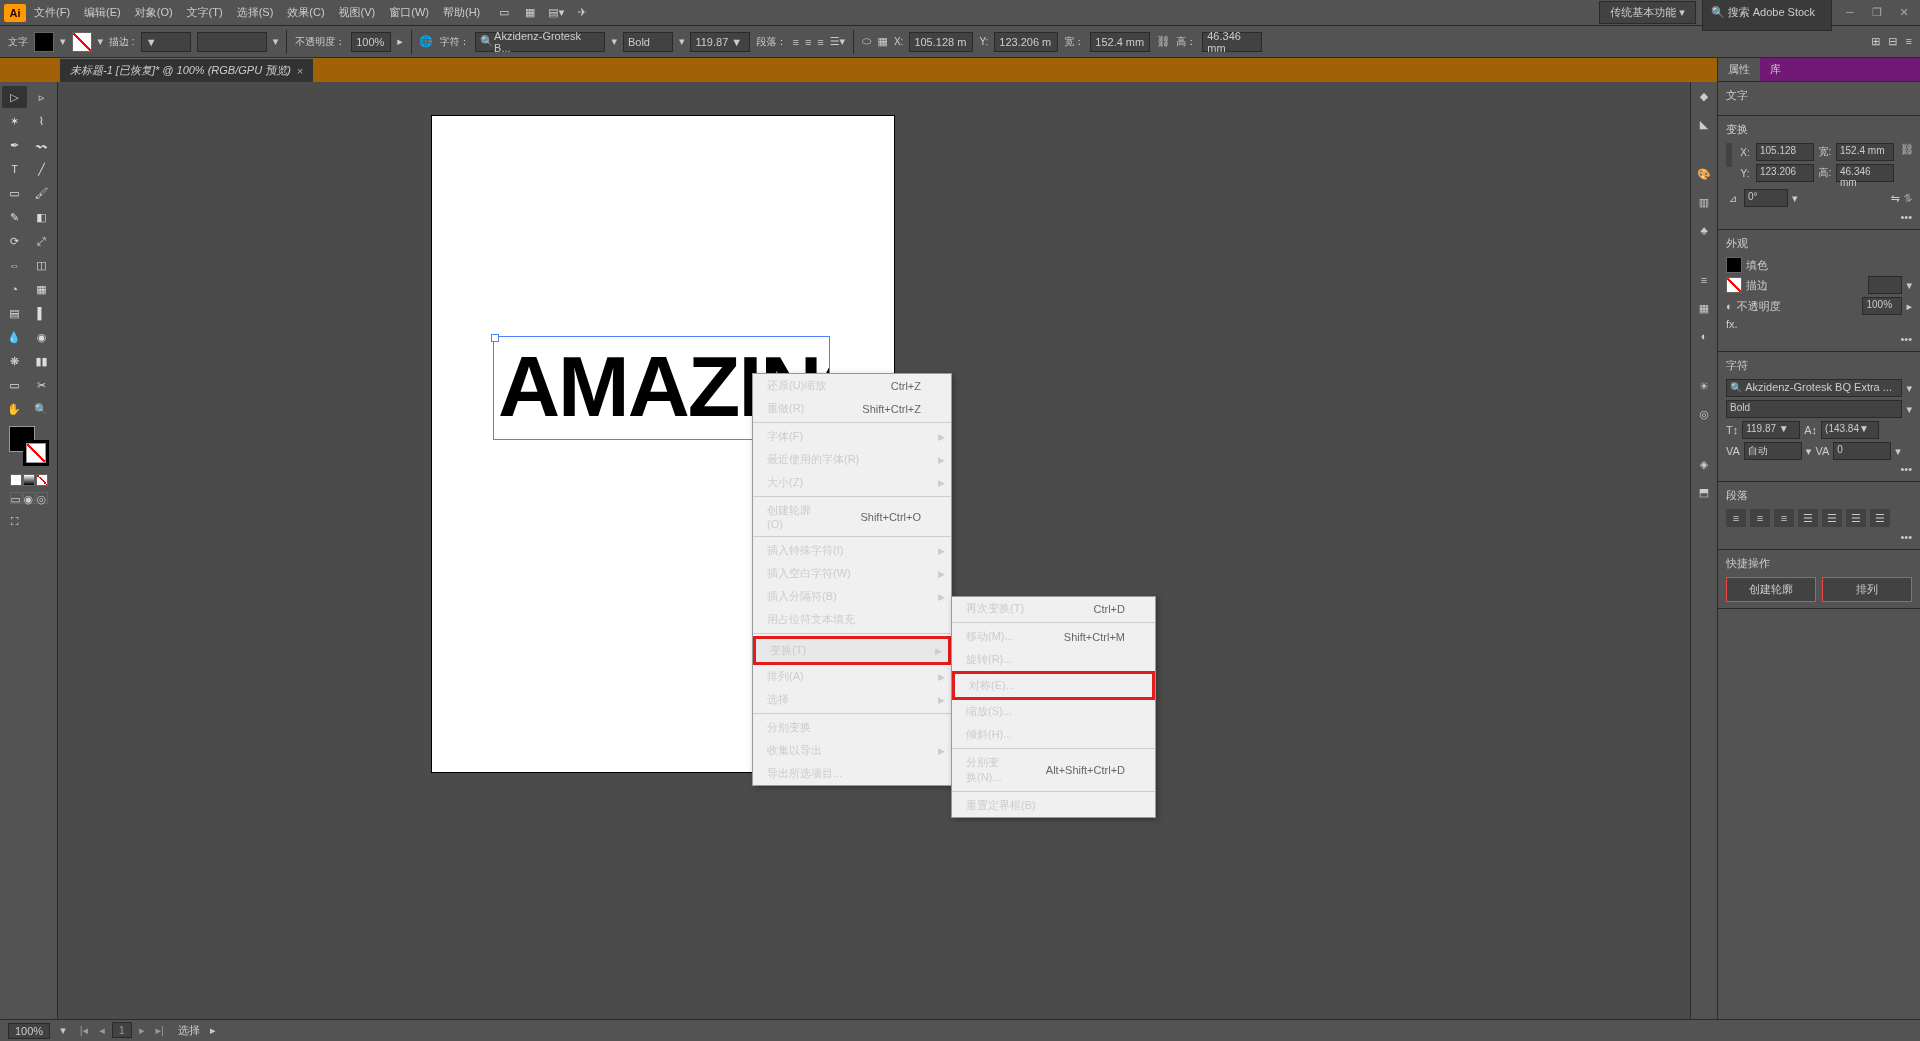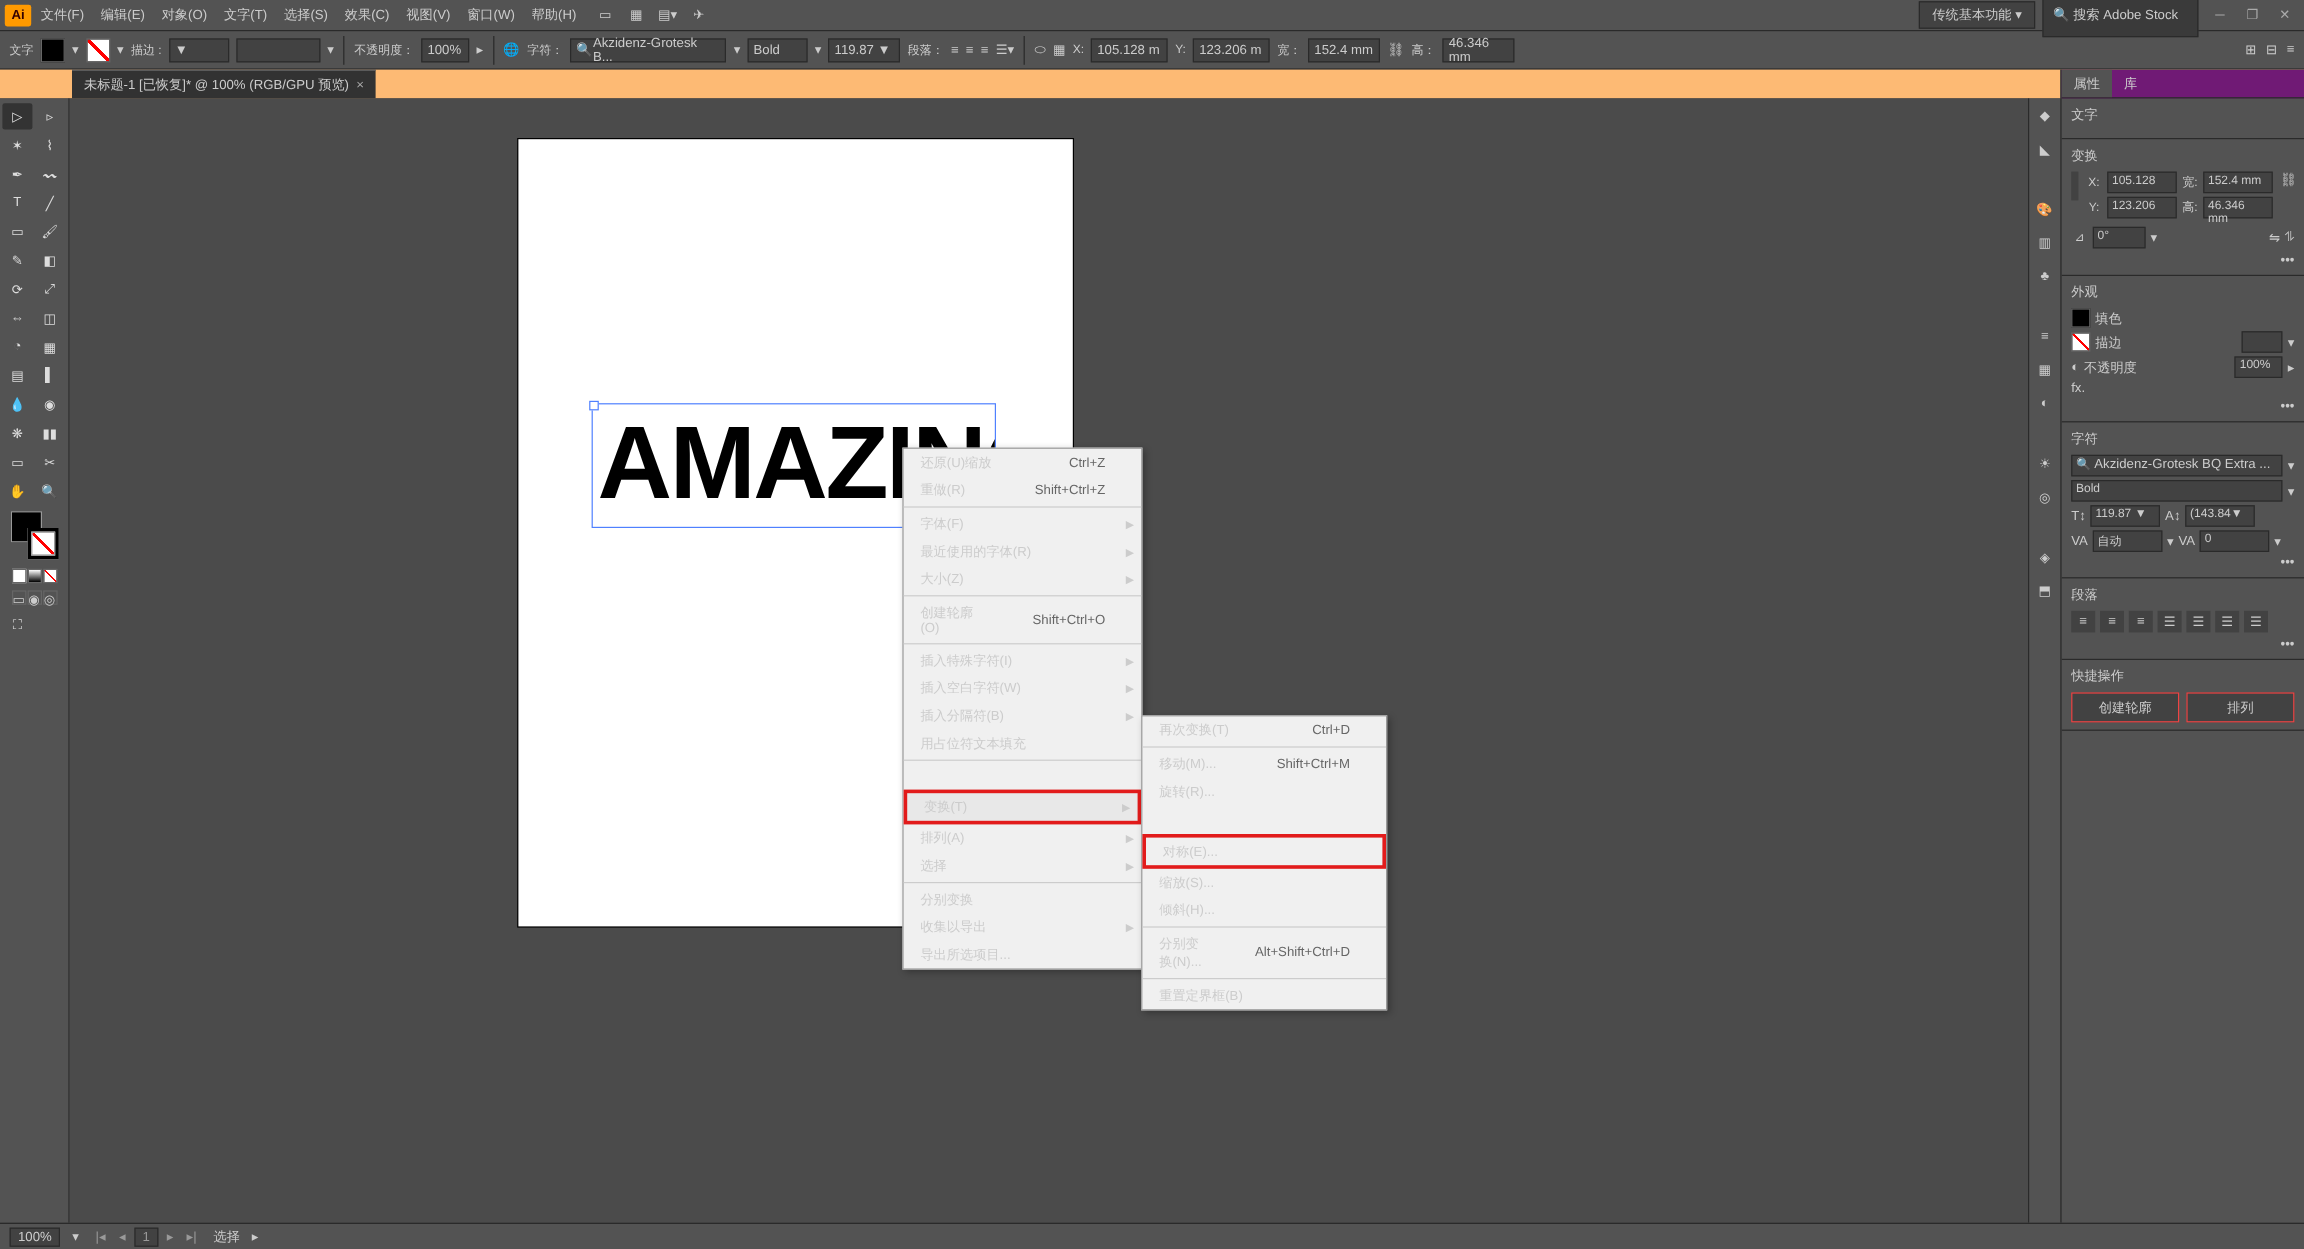--- a/index.html
+++ b/index.html
@@ -11,21 +11,21 @@
 .menubar-icons span { width:16px; height:16px; display:flex; align-items:center; justify-content:center; }
 .menubar .right { margin-left:auto; display:flex; align-items:center; gap:6px; }
 .workspace-dd { background:#424242; padding:3px 10px; border:1px solid #2a2a2a; }
 .stock-search { background:#3a3a3a; padding:10px 8px; border:1px solid #2a2a2a; color:#888; width:130px; }
 .win-btns span { width:24px; height:18px; display:inline-flex; align-items:center; justify-content:center; color:#aaa;}
 .optbar { height:33px; background:#535353; border-top:1px solid #2a2a2a; border-bottom:1px solid #2a2a2a; display:flex; align-items:center; padding:0 8px; gap:6px; }
 .swatch { width:20px; height:20px; border:1px solid #666; display:inline-block; }
 .field { background:#424242; border:1px solid #2a2a2a; padding:2px 4px; min-width:40px; height:20px; display:inline-flex; align-items:center; }
 .lbl { color:#ccc; font-size:10px; }
 .sep { width:1px; height:24px; background:#2a2a2a; margin:0 2px;}
-.tabstrip { height:24px; background:#fdba74; display:flex; align-items:flex-end; padding-left:60px; }
+.tabstrip { height:24px; background:#a16207; display:flex; align-items:flex-end; padding-left:60px;font-style:italic; }
 .doctab { background:#323232; padding:4px 10px; border-top:1px solid #666; display:flex; align-items:center; gap:6px; font-size:11px;}
 .doctab .x { color:#aaa; }
 .workspace { position:absolute; top:82px; left:58px; right:230px; bottom:22px; background:#4b4b4b; overflow:hidden;}
 .artboard { position:absolute; left:374px; top:34px; width:462px; height:656px; background:#fff; box-shadow:0 0 0 1px #000;}
 .seltext { position:absolute; left:435px; top:254px; width:337px; height:104px; border:1px solid #4F80FF;}
 .seltext::before,.seltext::after { content:""; position:absolute; width:6px; height:6px; background:#fff; border:1px solid #4F80FF;}
 .seltext::before { left:-3px; top:-3px;}
 .seltext::after { right:-3px; bottom:-3px;}
 .bigtext { font-family:Arial Black,Arial; font-weight:900; font-size:86px; color:#000; letter-spacing:-2px; line-height:1; padding:6px 4px; white-space:nowrap; overflow:hidden;}
 .toolbox { position:absolute; left:0; top:82px; width:58px; bottom:22px; background:#535353; border-right:1px solid #2a2a2a; padding:4px 2px; display:flex; flex-direction:column; gap:2px;}
@@ -53,21 +53,21 @@
 .alignrow { display:flex; gap:4px;}
 .alignrow span{ width:20px; height:18px; background:#424242; display:flex; align-items:center; justify-content:center;}
 .quickbtn { flex:1; background:#424242; border:1px solid #ef4444; text-align:center; padding:4px 0; font-size:11px;}
 .ctxmenu { position:absolute; background:#f0f0f0; border:1px solid #999; box-shadow:2px 2px 6px rgba(0,0,0,.3); font-size:12px; color:#000; z-index:100;}
 .ctxmenu .mi { padding:4px 30px 4px 14px; display:flex; justify-content:space-between; align-items:center; gap:40px; position:relative;}
 .ctxmenu .mi.disabled { color:#999;}
 .ctxmenu .mi.sub::after { content:"▶"; font-size:9px; position:absolute; right:6px;}
 .ctxmenu .mi.hl { background:#e8e8e8;}
 .ctxmenu hr { border:none; border-top:1px solid #ccc; margin:2px 0;}
 .ctxmenu .sc { color:#666; font-size:11px;}
-.redbox { border:3px solid #e21b1b !important;margin-top:24px; }
+.redbox { border:3px solid #e21b1b !important; }
 .statusbar { position:absolute; left:0; right:0; bottom:0; height:22px; background:#535353; border-top:1px solid #2a2a2a; display:flex; align-items:center; padding:0 8px; gap:10px; font-size:11px;}
 .statusbar .f { background:#424242; border:1px solid #2a2a2a; padding:1px 6px;}
 .nav-arrows span { padding:0 4px; color:#999;}
 </style>
 </head>
 <body>
 
 <div class="menubar">
   <div class="ai-logo">Ai</div>
   <span class="mitem">文件(F)</span>

